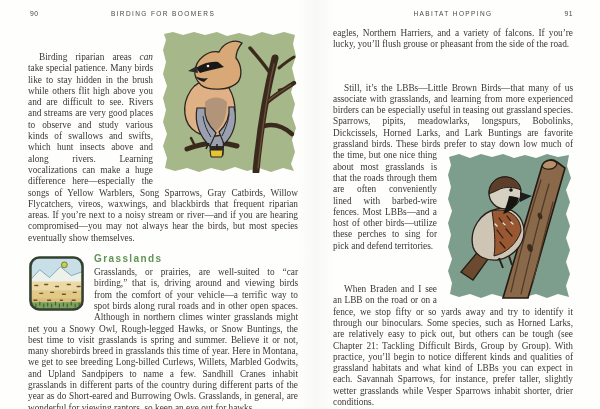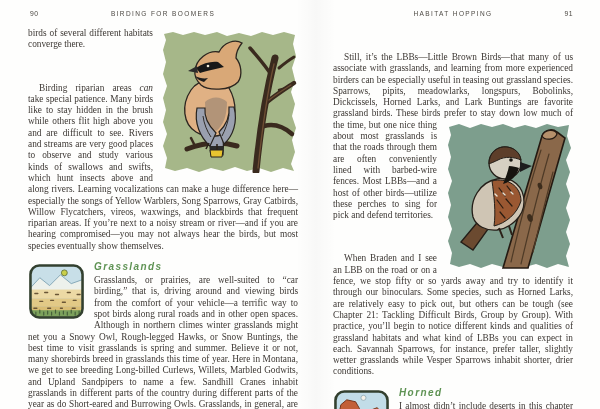--- a/index.html
+++ b/index.html
@@ -35,21 +35,21 @@
   .indent { text-indent: 11px; margin-top: 32px; }
   .illo { display: block; }
   .illo-waxwing { float: right; width: 137px; height: 143px; margin: 2px 0 5px 8px; }
   .illo-sparrow { float: right; width: 128px; height: 148px; margin: 2px 0 5px 8px; }
   .habitat-section { margin-top: 9px; }
   .habitat-icon { float: left; width: 57px; height: 57px; margin: 2px 9px 2px 0; }
   .habitat-icon svg { display: block; width: 57px; height: 57px; }
   .habitat-heading {
     font-family: "Liberation Sans", sans-serif;
     font-size: 10px; font-weight: bold; letter-spacing: 1.4px;
-    color: #5f9354; margin: 2px 0 3px 0; font-style: italic;
+    color: #5f9354; margin: 2px 0 3px 0;
   }
   .illo svg { display: block; width: 100%; height: 100%; }
   em { font-style: italic; }
 </style>
 </head>
 <body>
 
 <div class="gutter"></div>
 
 <div class="page page-left">
@@ -86,21 +86,21 @@
         <path d="M42,86 C43,94 46,101 50,107"></path>
         <path d="M68,85 C67,93 64,100 61,106"></path>
       </g>
       <path d="M34,41 C35,29 47,20 58,22 C63,12 74,9 81,13 C77,18 75,23 75,28 C80,34 82,45 77,52 C69,61 47,61 40,55 C35,50 33,46 34,41 Z" fill="#d9a877" stroke="#2c2620" stroke-width="1.3"></path>
       <path d="M35,38 C42,33 51,31 57,32 L63,37 C55,39 45,41 39,43 Z" fill="#181818"></path>
       <circle cx="47" cy="36" r="1.3" fill="#f2ead8"></circle>
       <path d="M27,41 L36,36 L37,43 Z" fill="#2b2b2b"></path>
       <path d="M34,46 C38,48 43,49 47,48 L43,52 C39,51 36,49 34,46 Z" fill="#1d1d1d"></path>
       <path d="M48,113 L45,119 M56,114 L56,120" stroke="#2a2118" stroke-width="1.6"></path>
     </svg>
-      </span><span>birds of several different habitats converge there.</span></p>
+      </span></p>
 
   <p class="body-text indent"><span>Birding riparian areas </span><em>can</em><span> take special patience. Many birds like to stay hidden in the brush while others flit high above you and are difficult to see. Rivers and streams are very good places to observe and study various kinds of swallows and swifts, which hunt insects above and along rivers. Learning vocalizations can make a huge difference here—especially the songs of Yellow Warblers, Song Sparrows, Gray Catbirds, Willow Flycatchers, vireos, waxwings, and blackbirds that frequent riparian areas. If you’re next to a noisy stream or river—and if you are hearing compromised—you may not always hear the birds, but most species eventually show themselves.</span></p>
 
   <section class="habitat-section">
     <span class="habitat-icon">
         <svg viewBox="0 0 58 58" xmlns="http://www.w3.org/2000/svg">
       <defs>
             <clipPath id="gclip">
               <rect x="2.5" y="2.5" width="53" height="53" rx="9"></rect>
             </clipPath>
@@ -129,20 +129,21 @@
     <p class="body-text">Grasslands, or prairies, are well-suited to “car birding,” that is, driving around and viewing birds from the comfort of your vehicle—a terrific way to spot birds along rural roads and in other open spaces. Although in northern climes winter grasslands might net you a Snowy Owl, Rough-legged Hawks, or Snow Buntings, the best time to visit grasslands is spring and summer. Believe it or not, many shorebirds breed in grasslands this time of year. Here in Montana, we get to see breeding Long-billed Curlews, Willets, Marbled Godwits, and Upland Sandpipers to name a few. Sandhill Cranes inhabit grasslands in different parts of the country during different parts of the year as do Short-eared and Burrowing Owls. Grasslands, in general, are wonderful for viewing raptors, so keep an eye out for hawks,</p>
   </section>
 </div>
 
 <div class="page page-right">
   <div class="page-head">
     <span>HABITAT HOPPING</span>
     <span class="page-num right-num">91</span>
   </div>
 
+  <p class="body-text">eagles, Northern Harriers, and a variety of falcons. If you’re lucky, you’ll flush grouse or pheasant from the side of the road.</p>
 
   <p class="body-text indent"><span>Still, it’s the LBBs—Little Brown Birds—that many of us associate with grasslands, and learning from more experienced birders can be especially useful in teasing out grassland species. Sparrows, pipits, meadowlarks, longspurs, Bobolinks, Dickcissels, Horned Larks, and Lark Buntings are favorite grassland birds. These birds prefer to stay down low much of </span><span class="illo illo-sparrow">
         <svg viewBox="0 0 128 148" xmlns="http://www.w3.org/2000/svg">
       <polygon fill="#7d9e8d" points="4,5 14,2 25,6 36,2 47,5 58,2 69,6 80,3 91,6 102,2 113,5 124,3 122,14 126,26 121,38 125,50 121,62 125,74 121,86 125,98 121,110 125,122 121,134 124,145 113,142 102,146 91,142 80,145 69,141 58,145 47,142 36,146 25,142 14,145 5,142 7,131 3,119 7,107 3,95 6,83 3,71 7,59 3,47 6,35 3,23 6,13"></polygon>
       <path d="M58,146 L97,14 C99,8 107,6 112,10 L120,16 L83,146 Z" fill="#8a684a" stroke="#241a12" stroke-width="1.6"></path>
       <path d="M97,14 C100,7 110,7 112,12 C110,18 100,19 97,14 Z" fill="#b5906b" stroke="#241a12" stroke-width="1.2"></path>
       <g stroke="#4e3a26" stroke-width="1.2" fill="none" stroke-linecap="round">
         <path d="M66,140 C74,105 84,65 96,28"></path>
         <path d="M76,142 C84,108 93,70 104,32"></path>
         <path d="M88,130 C94,105 100,80 108,50"></path>

